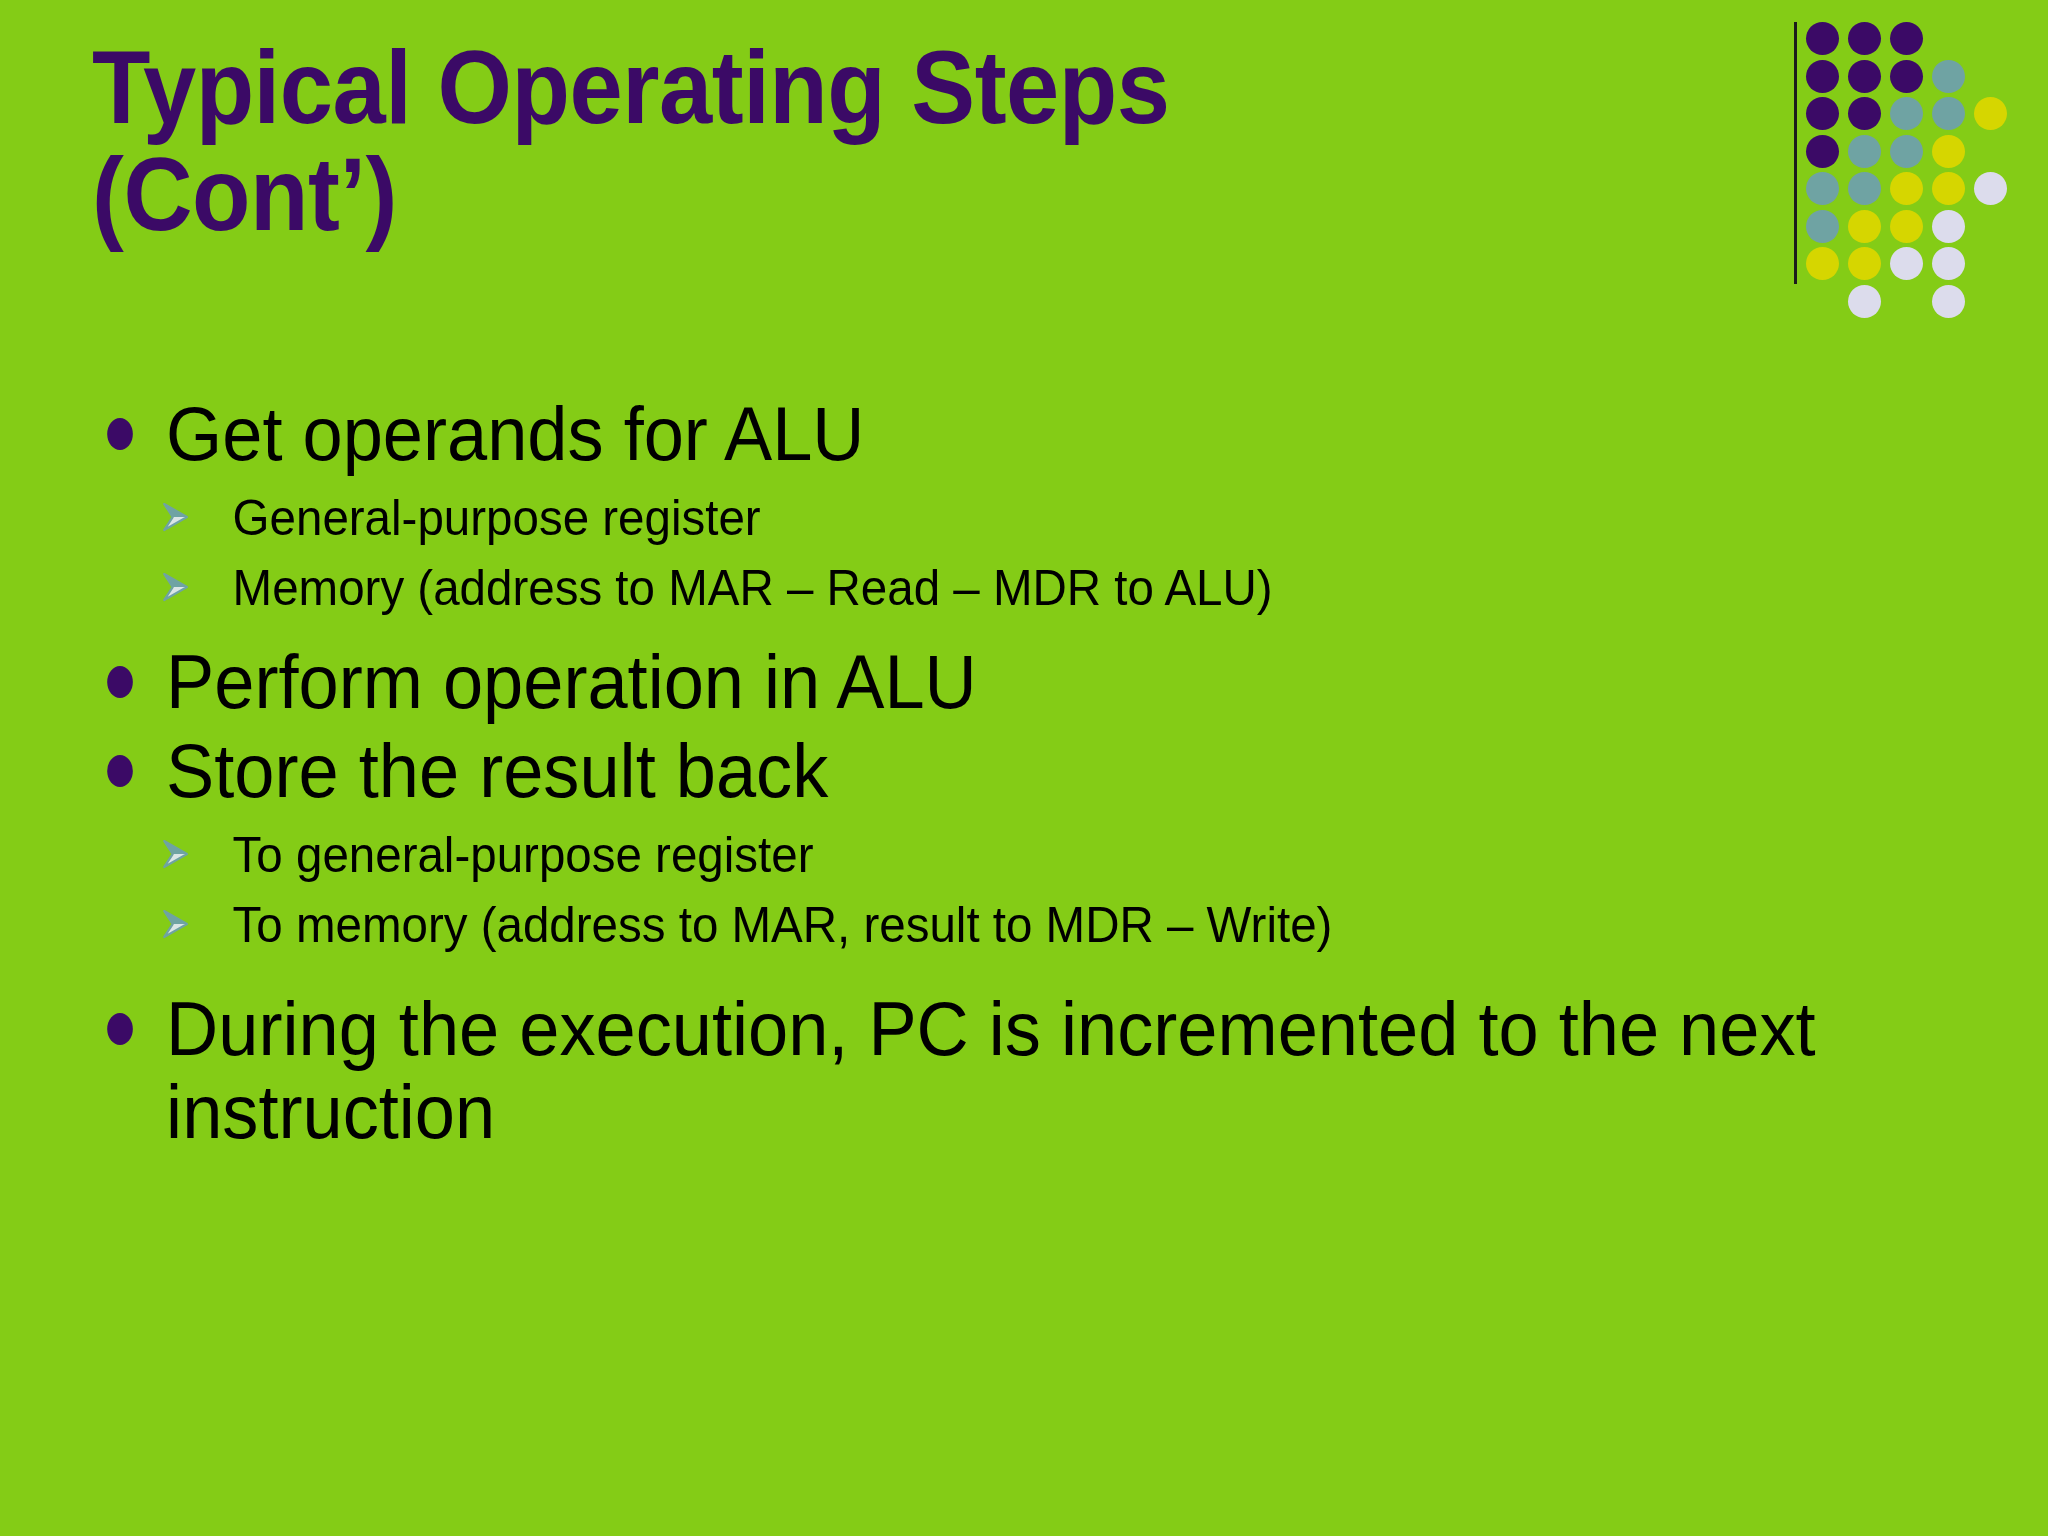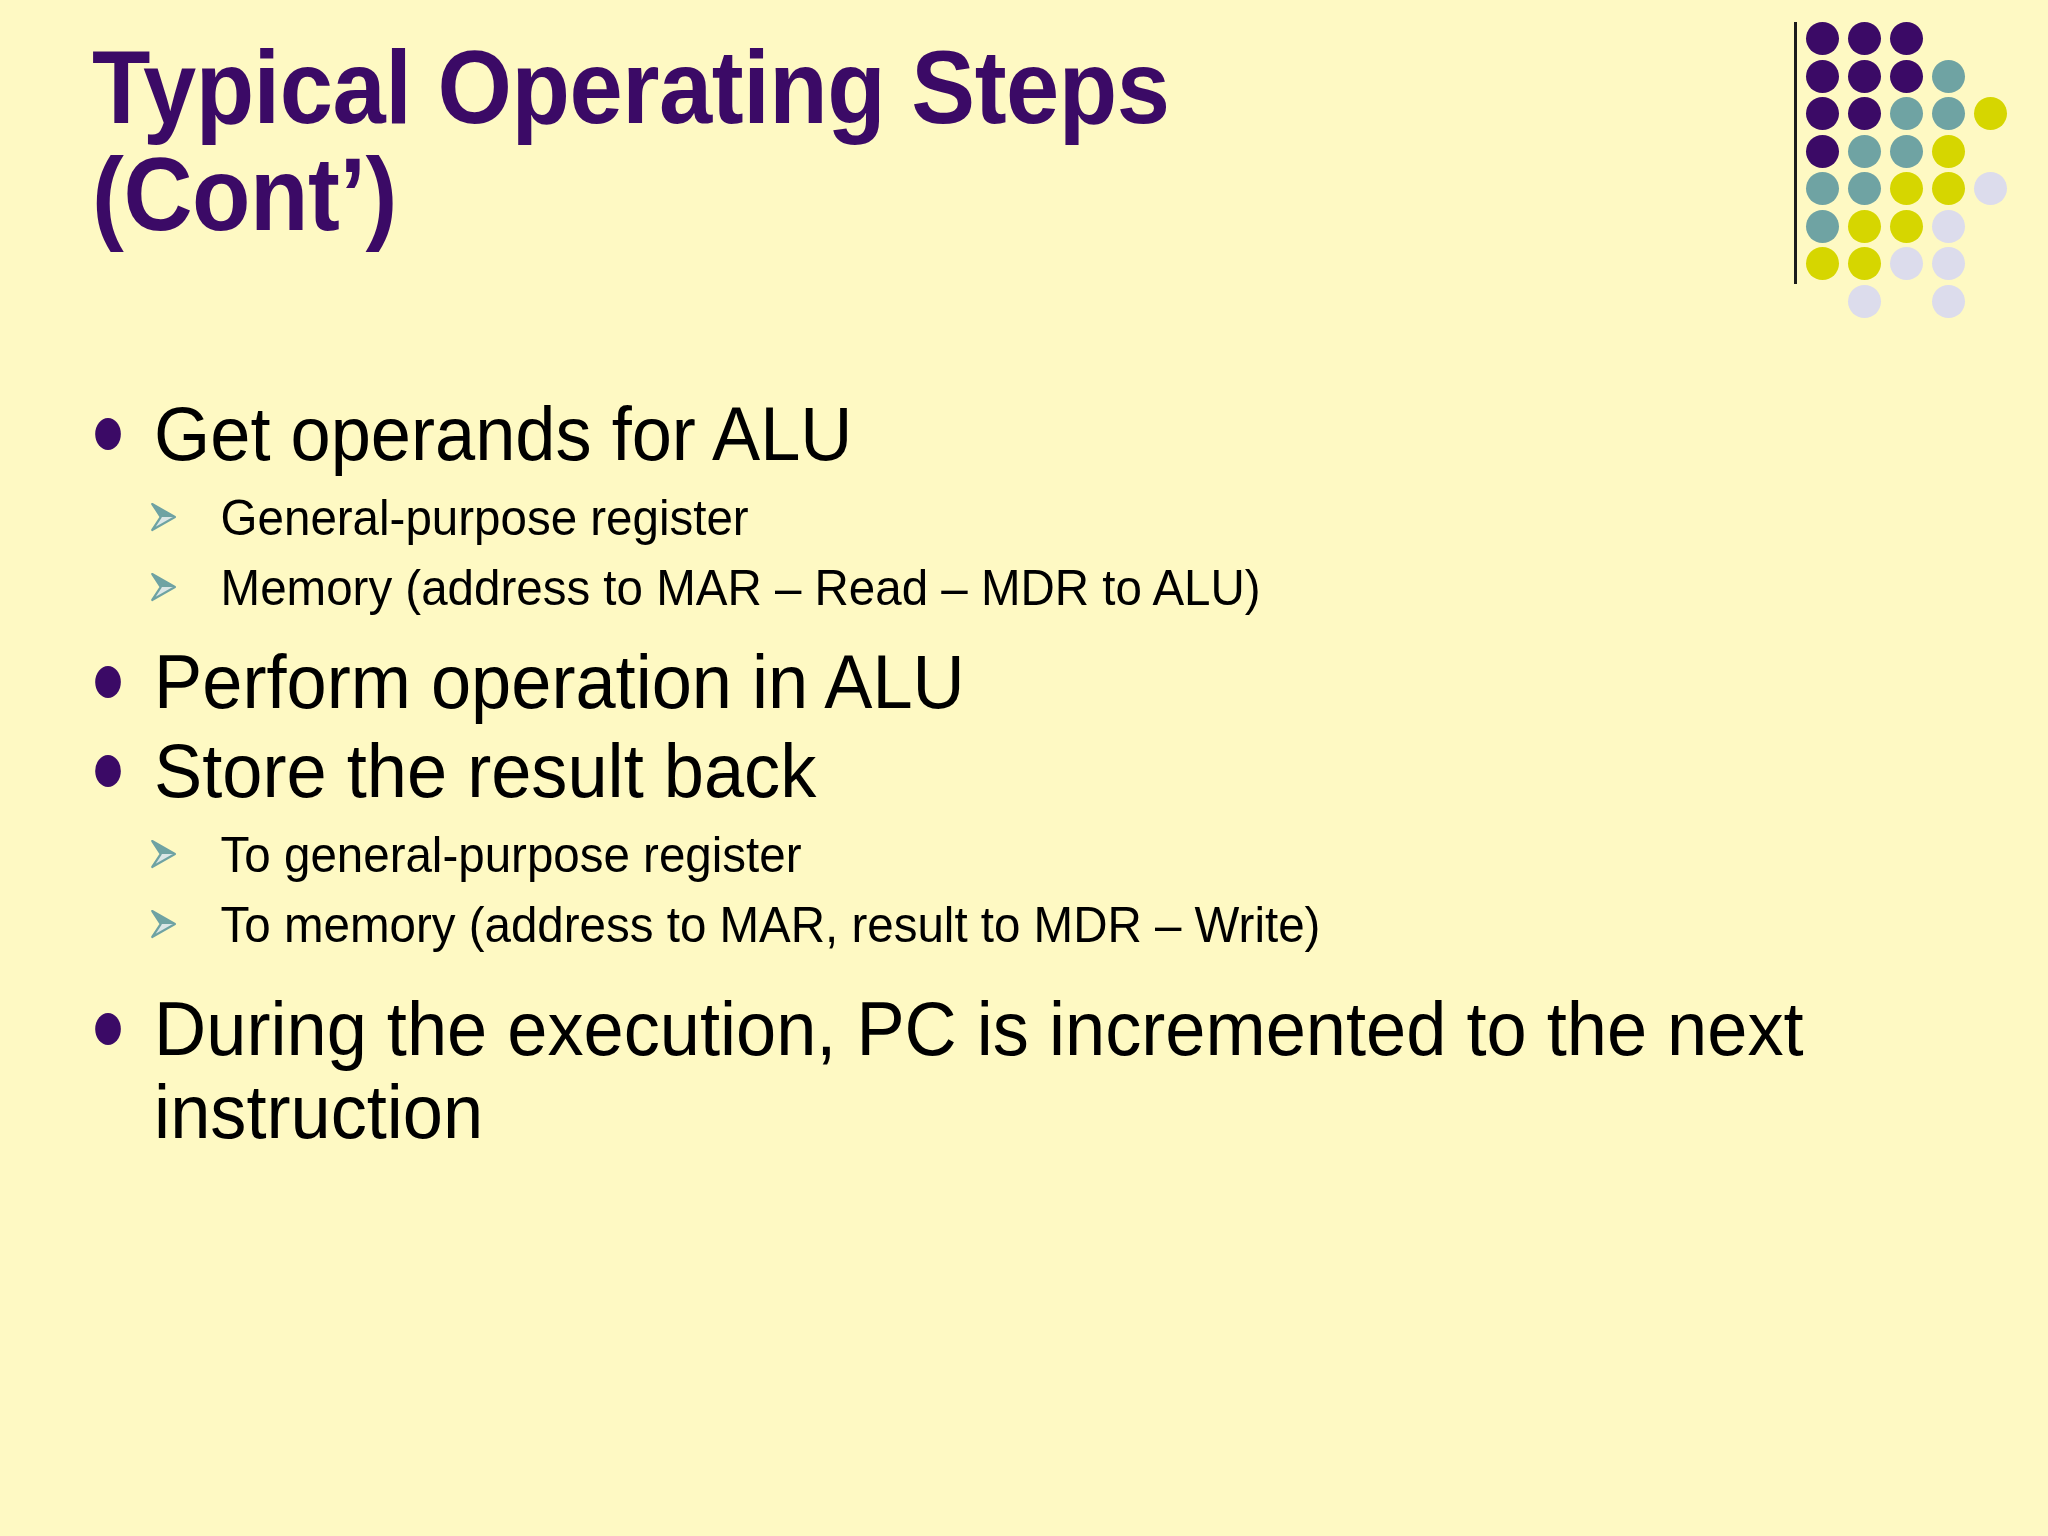--- a/index.html
+++ b/index.html
@@ -11,21 +11,21 @@
     width: 2048px;
     height: 1536px;
     overflow: hidden;
     font-family: "Liberation Sans", sans-serif;
     position: relative;
   }
 
   .slide {
     position: absolute;
     inset: 0;
-    background: #fef9c3;
+    background: #84cc16;
     text-decoration: underline;
   }
 
   
   .deco {
     position: absolute;
     top: 22px;
     left: 1806px;
     width: 230px;
     height: 268px;
@@ -58,21 +58,21 @@
     line-height: 1.03;
     letter-spacing: -0.5px;
     transform: scaleX(0.92);
     transform-origin: left top;
     white-space: pre-line;
   }
 
   
   .body {
     position: absolute;
-    left: 80px;
+    left: 92px;
     top: 392px;
     width: 1890px;
   }
 
   .l1 {
     position: relative;
     padding-left: 78px;
     color: #000000;
     font-size: 76px;
     line-height: 1.10;

